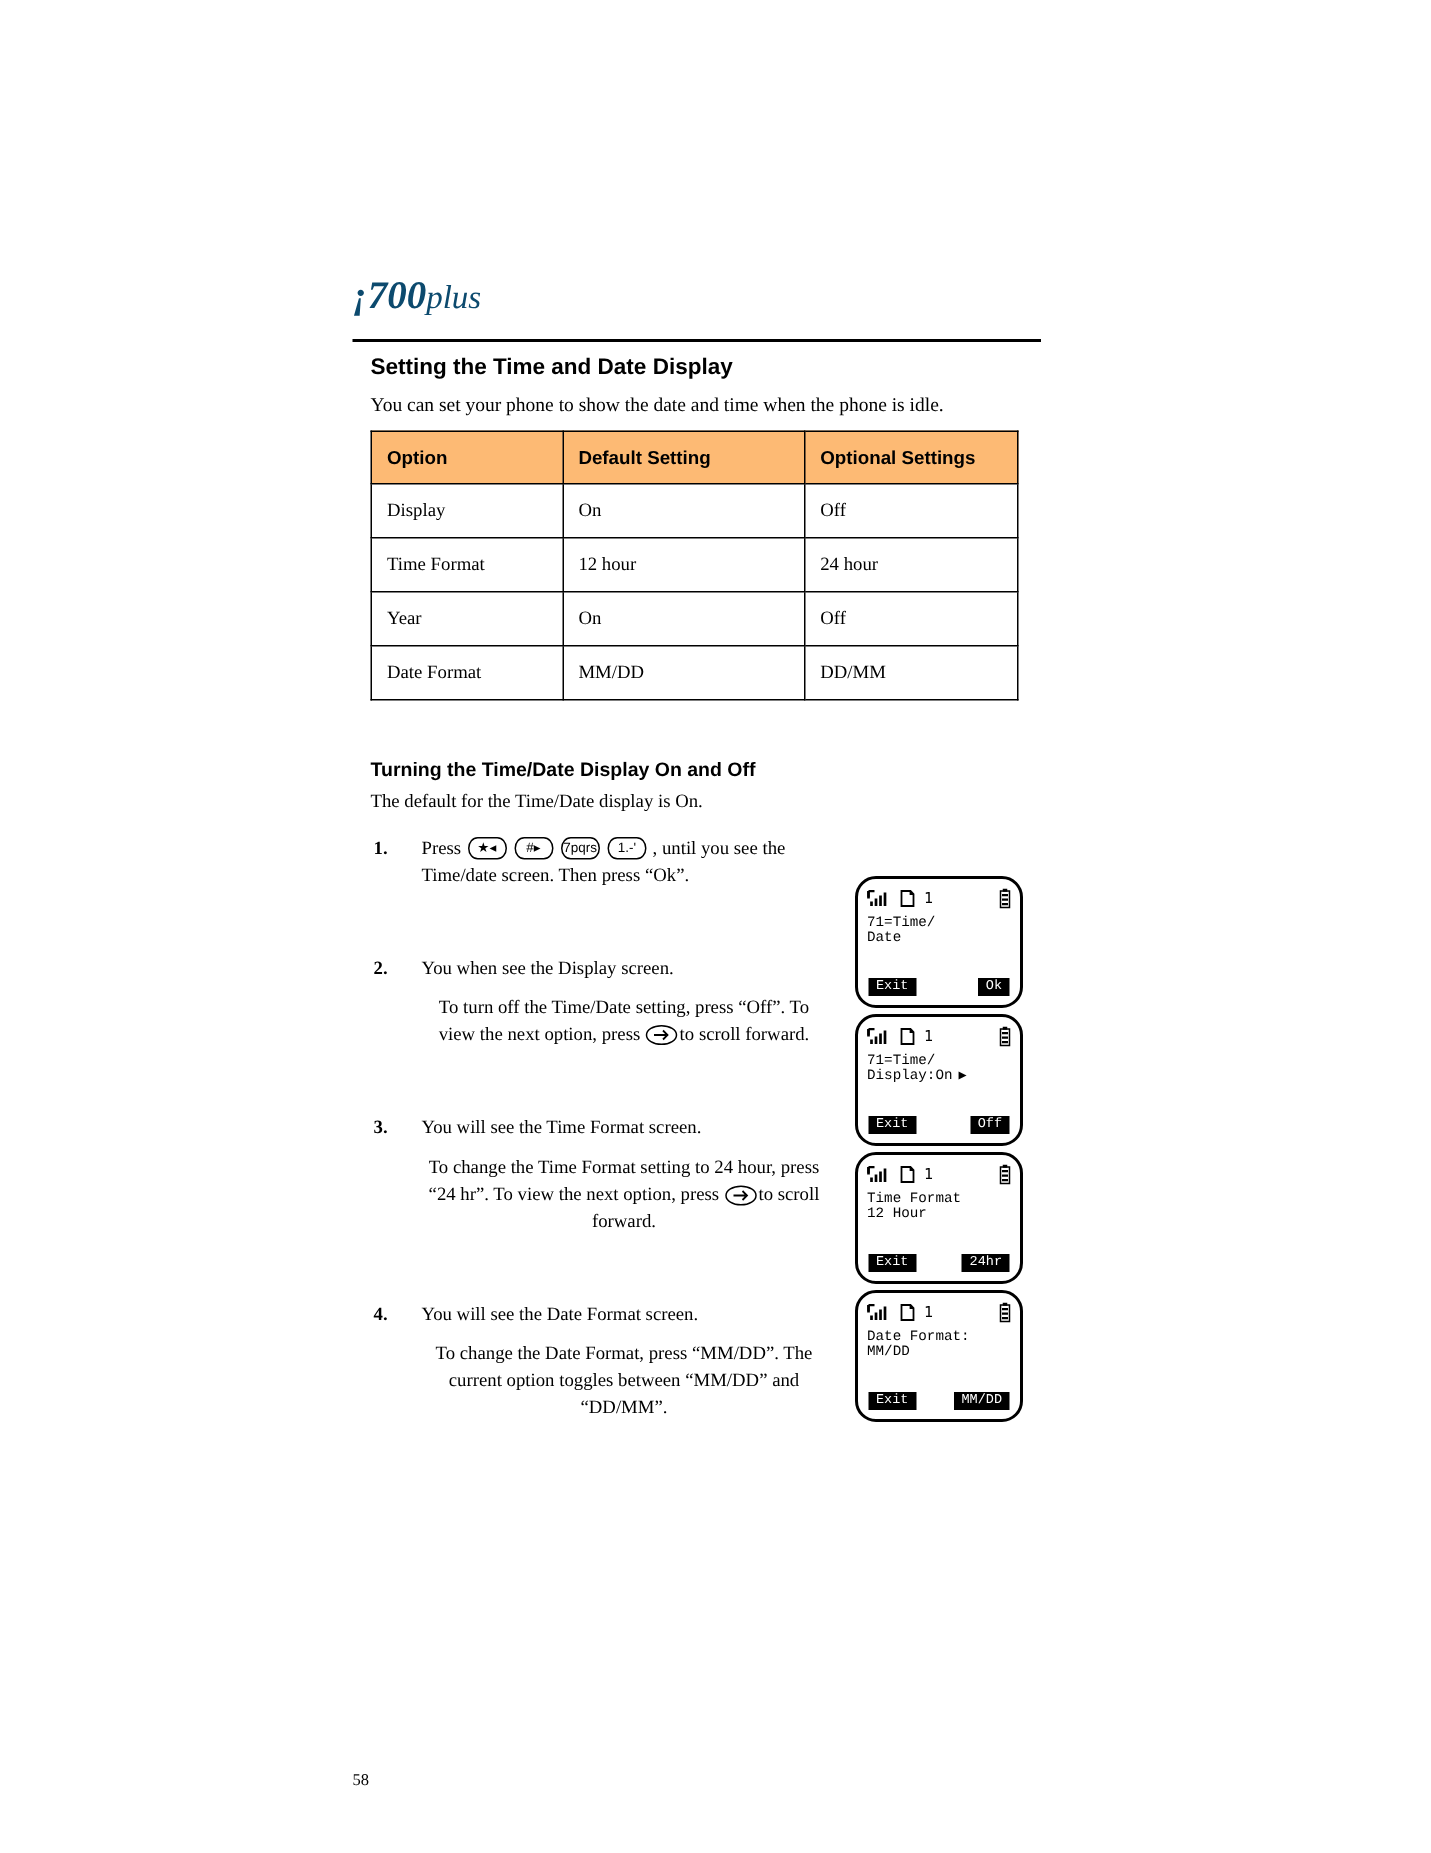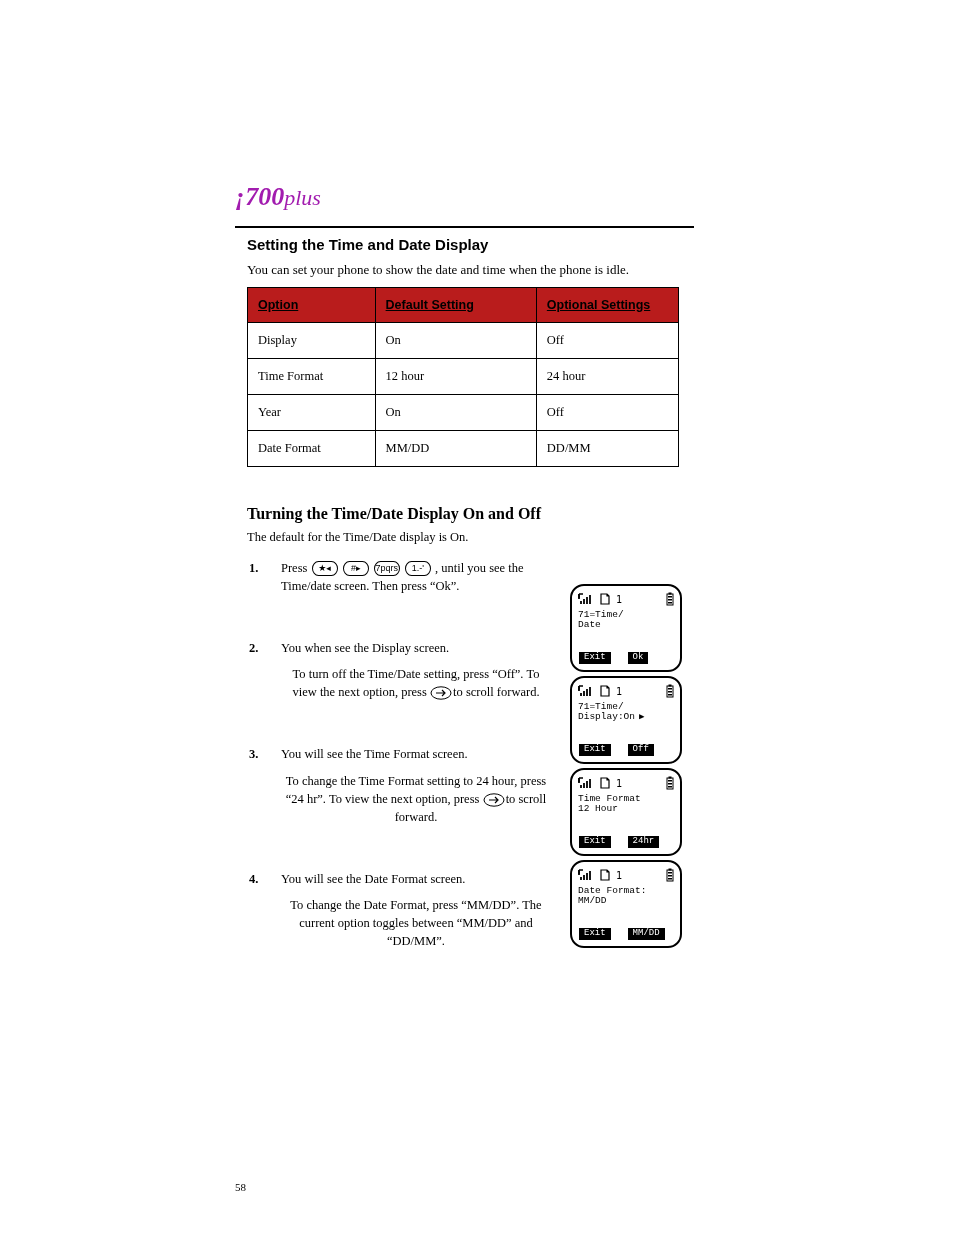--- a/index.html
+++ b/index.html
@@ -21,21 +21,21 @@
     position: absolute;
     top: 182px;
     left: 235px;
     right: 260px;
     border-bottom: 2px solid #000;
     padding-bottom: 14px;
   }
   .logo {
     font-family: Georgia, serif;
     font-style: italic;
-    color: #a21caf;
+    color: #0c4a6e;
     font-size: 26px;
     font-weight: normal;
     text-align: center;
   }
   .logo .i { font-weight: bold; }
   .logo .n700 { font-weight: bold; letter-spacing: 0; }
   .logo .plus { font-weight: normal; font-size: 22px; }
 
   .section-title {
     margin: 56px 0 2px 12px;
@@ -55,35 +55,34 @@
     width: 432px;
     font-size: 12.5px;
   }
   table.opts th, table.opts td {
     border: 1px solid #000;
     padding: 10px 10px;
     text-align: left;
     vertical-align: top;
   }
   table.opts th {
-    background: #b91c1c;
+    background: #fdba74;
     font-weight: bold;
     font-family: Arial, Helvetica, sans-serif;
-    text-decoration: underline;
   }
   table.opts td { height: 32px; }
   .opts .c1 { width: 135px; }
   .opts .c2 { width: 172px; }
   .opts .c3 { width: 150px; }
 
   .subhead {
     margin: 38px 0 2px 12px;
-    font-family: Liberation Serif, serif;
+    font-family: Liberation Sans, sans-serif;
     font-weight: bold;
-    font-size: 16px;
+    font-size: 13px;
   }
   .bodyp {
     margin: 6px 0 0 12px;
     font-size: 12.5px;
     line-height: 1.3;
   }
 
   .numlist {
     margin: 14px 0 0 46px;
     padding: 0;
@@ -153,21 +152,21 @@
     margin-bottom: 3px;
   }
   .sig svg, .doc svg, .bat svg { display: block; }
   .statusbar .one { font-size: 10px; font-family: monospace; }
   .bat { margin-left: auto; }
   .scr-body { min-height: 26px; }
   .scr-body .tri { display: inline-block; margin-left: 4px; font-size: 9px; }
   .softkeys {
     position: absolute;
     left: 7px; right: 7px; bottom: 6px;
-    display: flex;  gap: 17px;
+    display: flex; justify-content: space-between; gap: 17px;
   }
   .sk {
     display: inline-block;
     background: #000; color: #fff;
     font-size: 9px;
     padding: 1px 5px;
     font-family: 'Courier New', monospace;
   }
 
   .pagenum {

